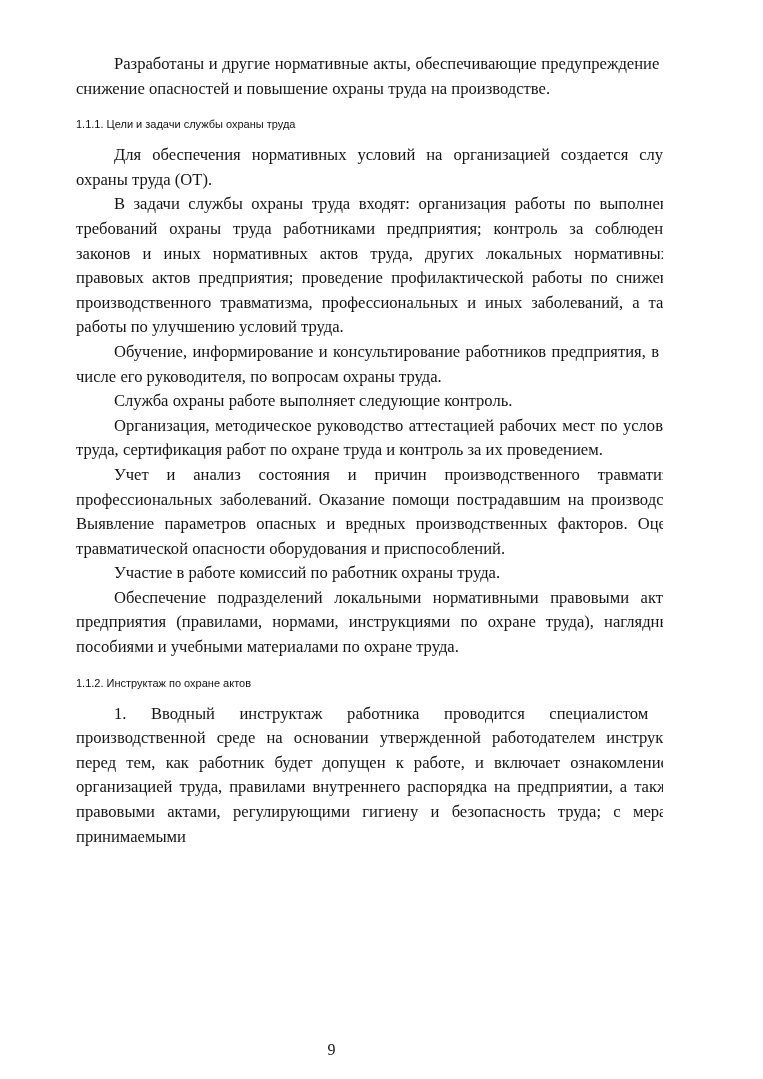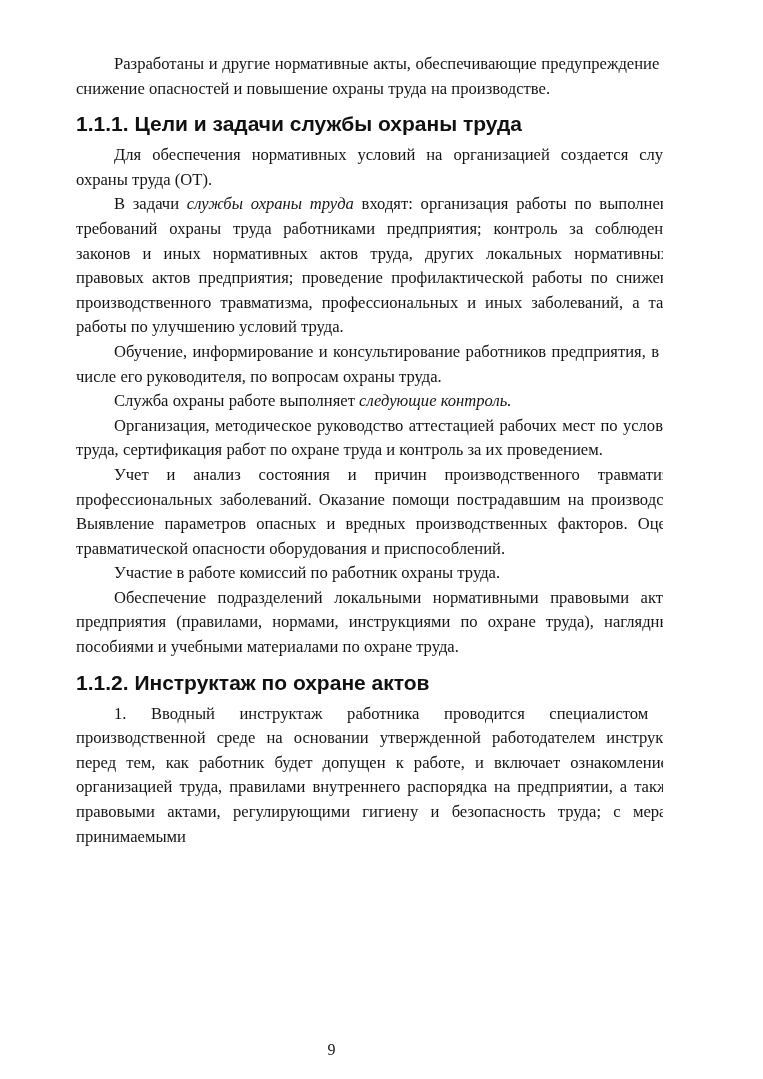--- a/index.html
+++ b/index.html
@@ -25,30 +25,29 @@
   }
   .doc-content p {
     margin: 0;
     font-size: 16.6px;
     line-height: 24.6px;
     text-align: justify;
     text-indent: 38px;
   }
   .doc-content h2 {
     font-family: "Liberation Sans", sans-serif;
-    font-size: 21px;
-    font-weight: bold;
+    font-size: 11px;
+    font-weight: normal;
     color: #111111;
     margin: 12px 0 8px 0;
     text-indent: 0;
     text-align: left;
     line-height: 22px;
   }
   .italic {
-    font-style: italic;
   }
   .pagenum {
     position: absolute;
     bottom: 20px;
     left: 0;
     width: 100%;
     text-align: center;
     font-size: 16px;
     font-family: "Liberation Serif", serif;
     color: #141414;

